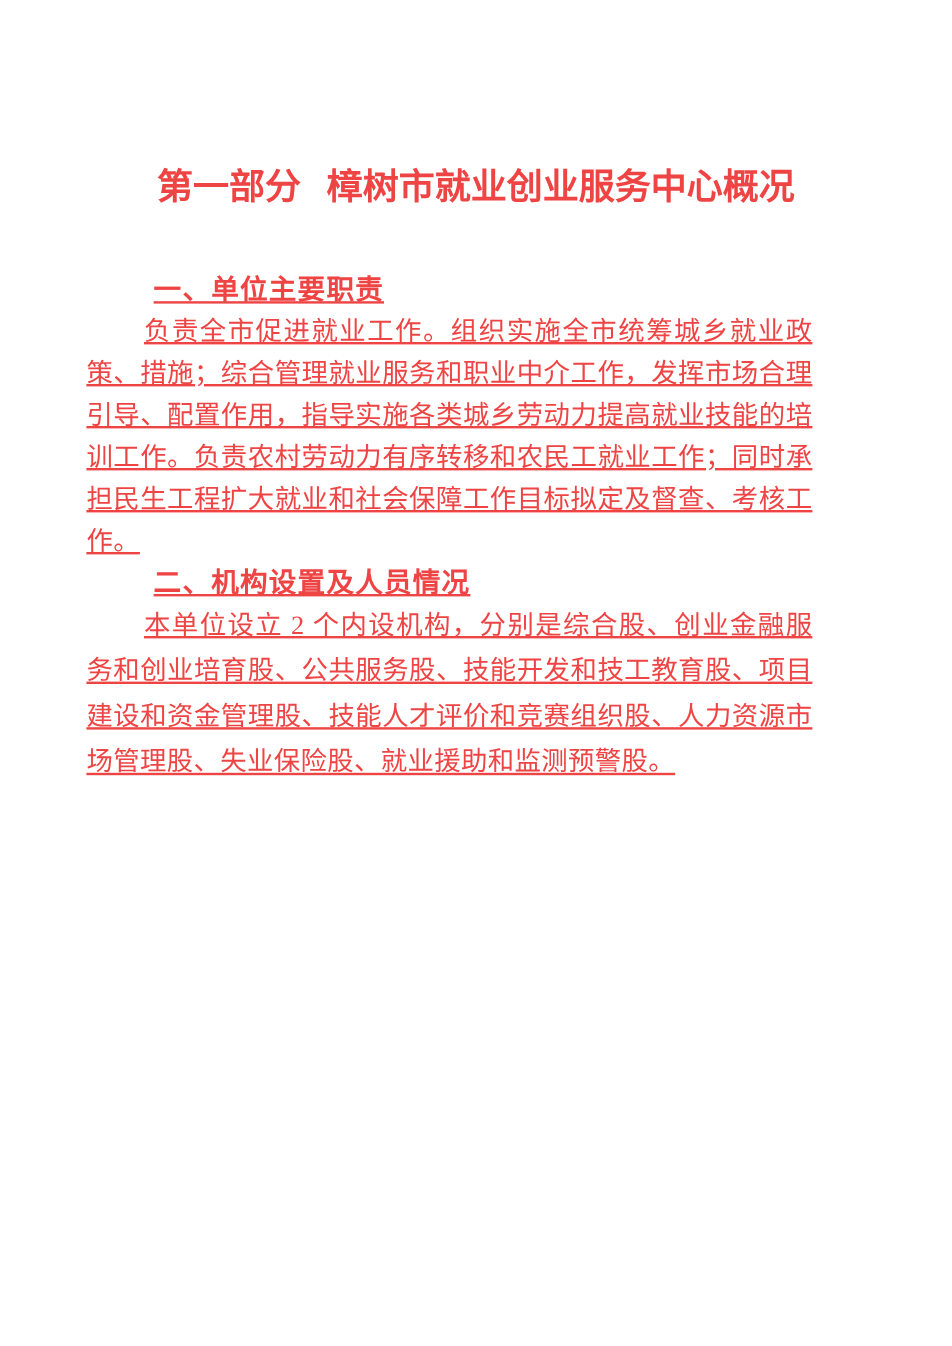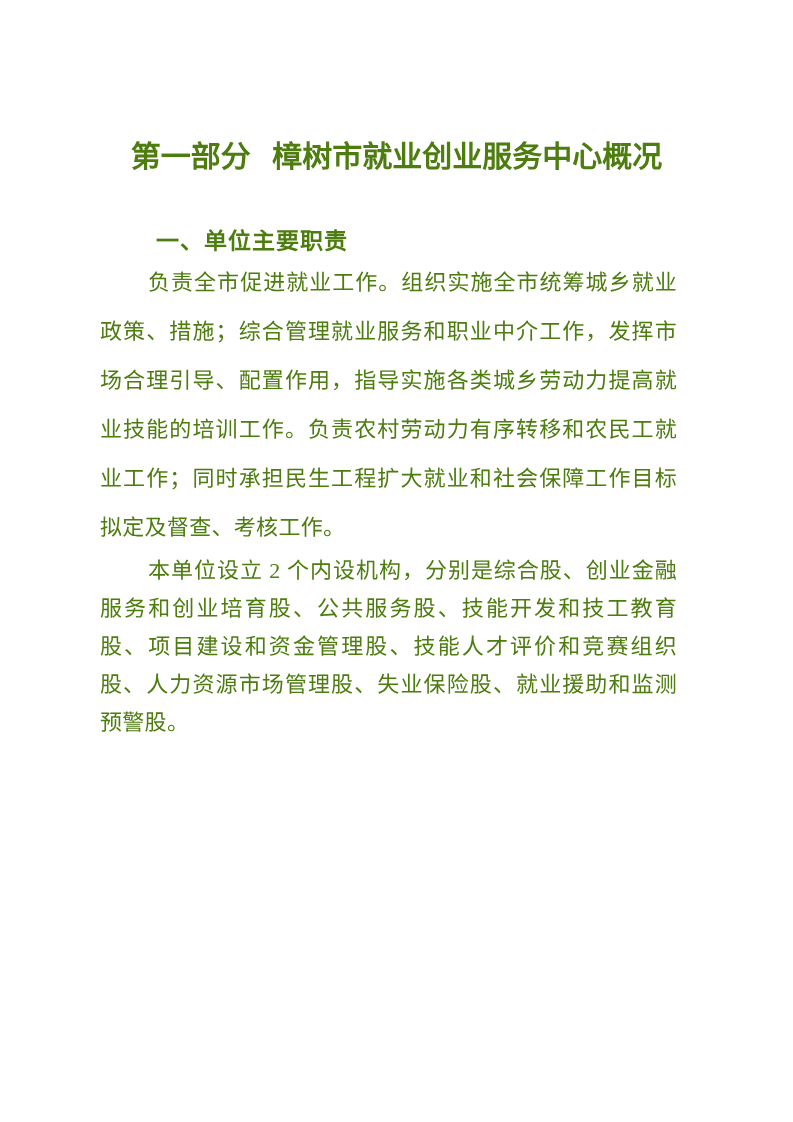--- a/index.html
+++ b/index.html
@@ -6,37 +6,38 @@
     margin: 0;
     padding: 0;
     background: #ffffff;
   }
   .page {
     position: relative;
     width: 793px;
     height: 942px;
     margin: 0 auto;
     background: #ffffff;
-    color: #4d7c0f;
+    color: #ef4444;
     overflow: hidden;
     border-radius: 15px;
   }
   .doc-title {
     margin: 0;
     padding-top: 134px;
     text-align: center;
     font-family: "Liberation Serif", serif;
     font-weight: bold;
     font-size: 30px;
     line-height: 46px;
     word-spacing: 14px;
     white-space: nowrap;
   }
   .doc-body {
-    margin: 0 116px 0 100px; 
+    margin: 0 116px 0 72px; 
+    text-decoration: underline;
   }
   .section-heading {
     margin: 0;
     font-family: "Liberation Sans", sans-serif;
     font-weight: bold;
     font-size: 23px;
     line-height: 34px;
     text-indent: 56px;
     letter-spacing: 1px;
   }
@@ -45,21 +46,21 @@
   }
   .para {
     margin: 0;
     font-family: "Liberation Serif", serif;
     font-weight: normal;
     font-size: 22px;
     text-indent: 48px;
     text-align: justify;
     letter-spacing: 0.3px;
   }
-  .p-tight { line-height: 49px; }
+  .p-tight { line-height: 35px; }
   .p-loose { line-height: 38px; }
   .p-offset { margin-top: 10px; }
   .page-footer {
     position: absolute;
     left: 0;
     right: 0;
     top: 1038px;
     text-align: center;
     font-family: "Liberation Serif", serif;
     font-size: 20px;
@@ -73,20 +74,21 @@
 <div class="page">
 
   <h1 class="doc-title">第一部分 樟树市就业创业服务中心概况</h1>
 
   <div class="doc-body">
 
     <h2 class="section-heading heading-first">一、单位主要职责</h2>
 
     <p class="para p-tight">负责全市促进就业工作。组织实施全市统筹城乡就业政策、措施；综合管理就业服务和职业中介工作，发挥市场合理引导、配置作用，指导实施各类城乡劳动力提高就业技能的培训工作。负责农村劳动力有序转移和农民工就业工作；同时承担民生工程扩大就业和社会保障工作目标拟定及督查、考核工作。</p>
 
+    <h2 class="section-heading">二、机构设置及人员情况</h2>
 
     <p class="para p-loose">本单位设立 2 个内设机构，分别是综合股、创业金融服务和创业培育股、公共服务股、技能开发和技工教育股、项目建设和资金管理股、技能人才评价和竞赛组织股、人力资源市场管理股、失业保险股、就业援助和监测预警股。</p>
 
 
   </div>
 
   <div class="page-footer">— 3 —</div>
 
 </div>
 

